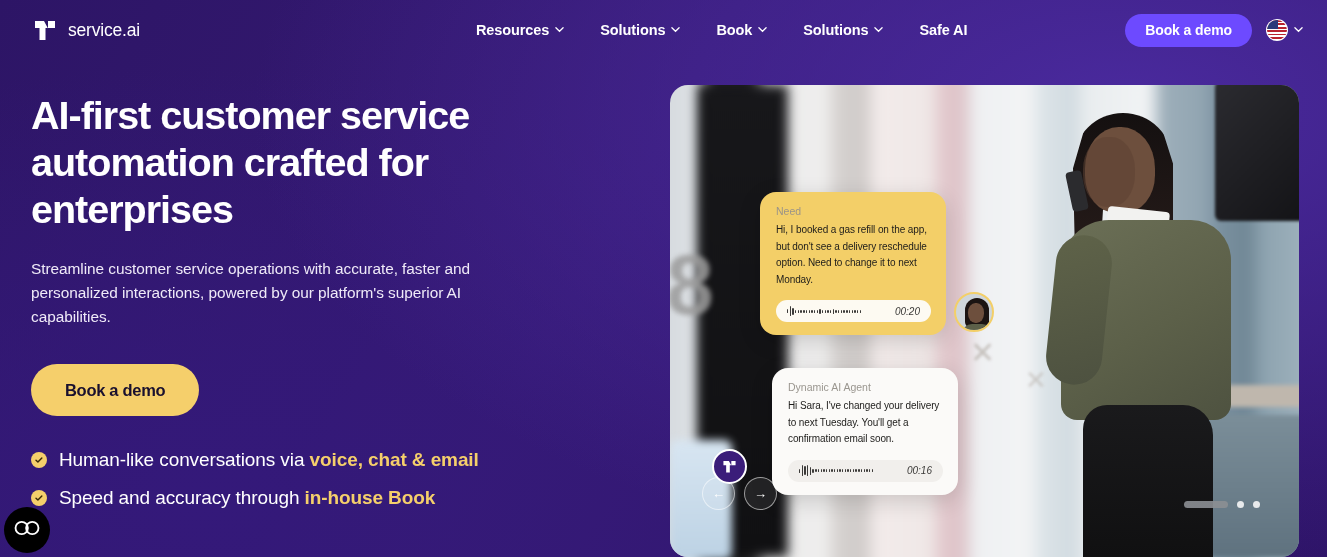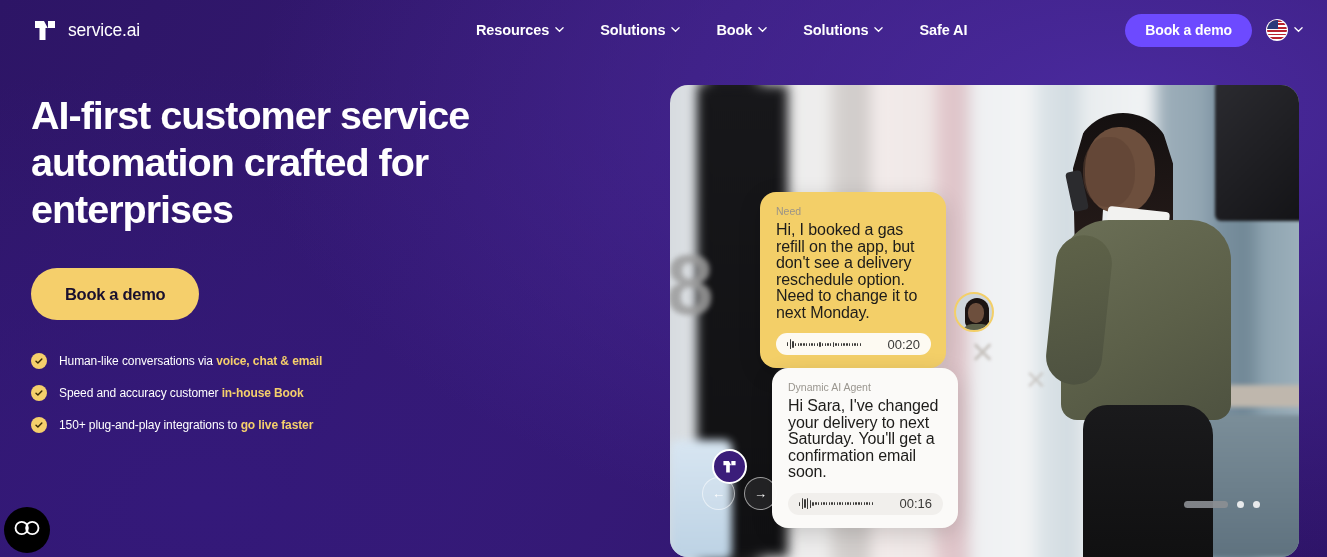--- a/index.html
+++ b/index.html
@@ -84,21 +84,21 @@
     height:52px; padding:0 34px; border-radius:999px; cursor:pointer;
     display:inline-block;
   }
   .features { margin-top:33px; display:flex; flex-direction:column; gap:16px; }
   .feature { display:flex; align-items:center; gap:12px; }
   .check {
     width:16px; height:16px; border-radius:50%; background:#f5cf6b;
     display:flex; align-items:center; justify-content:center; flex:none;
   }
   .feature-text {
-    color:#fff; font-size:12px; letter-spacing:-0.1px; white-space:nowrap;
+    color:#fff; font-size:19px; letter-spacing:-0.1px; white-space:nowrap;
   }
   .feature-text b { color:#f5cf6b; font-weight:700; }
 
   
   .hero-right {
     position:absolute; left:670px; top:85px; width:629px; height:472px;
     border-radius:18px; overflow:hidden;
   }
   .photo { position:absolute; inset:0; }
   .bg-wall {
@@ -208,33 +208,33 @@
     padding:13px 15px 13px 16px; width:186px;
     box-shadow:0 6px 22px rgba(0,0,0,.16);
   }
   .bubble.yellow { background:#f3cf68; left:90px; top:107px; }
   .bubble.white  { background:#fbfaf8; left:102px; top:283px; }
   .bubble .who {
     font-size:10.5px; color:#9b9488; margin-bottom:5px; letter-spacing:0;
   }
   .bubble.white .who { color:#9a968f; }
   .bubble .msg {
-    font-size:16px; line-height:16.5px; color:#1d1c1a; letter-spacing:-0.1px;
+    font-size:10px; line-height:16.5px; color:#1d1c1a; letter-spacing:-0.1px;
   }
   .audio {
     margin-top:12px; background:#fdfaf2; border-radius:999px;
     height:22px; display:flex; align-items:center; padding:0 11px;
     gap:7px;
   }
   .bubble.white .audio { background:#f1efec; }
   .wave { flex:1; height:12px; display:flex; align-items:center; gap:1.3px; }
   .wave i {
     display:block; width:1.4px; background:#3b3a38; border-radius:1px;
   }
-  .dur { font-size:13px; color:#3b3a38; font-weight:500; letter-spacing:0; }
+  .dur { font-size:10px; color:#3b3a38; font-weight:500; letter-spacing:0;font-style:italic; }
 
   .avatar-pill {
     position:absolute; left:284px; top:207px; width:40px; height:40px;
     border-radius:50%; border:2.5px solid #f3cf68; overflow:hidden;
     background:#cfd6db;
   }
   .avatar-pill .a-hair {
     position:absolute; left:9px; top:4px; width:24px; height:30px;
     background:#1b1412; border-radius:12px 12px 6px 6px;
   }
@@ -343,46 +343,46 @@
           <svg viewBox="0 0 10 10" width="9" height="9">
               <path d="M1 3 L5 7 L9 3" stroke="#fff" stroke-width="1.4" fill="none" stroke-linecap="round"></path>
             </svg>
         </span>
       </div>
     </div>
   </nav>
 
   <div class="hero-left">
     <h1 class="headline">AI-first customer service automation crafted for enterprises</h1>
+    <p class="subhead">Streamline customer service operations with accurate, faster and personalized interactions, powered by our platform's superior AI capabilities.</p>
     <button class="cta">Book a demo</button>
 
     <div class="features">
       <div class="feature">
         <span class="check">
           <svg viewBox="0 0 12 12" width="10" height="10">
               <path d="M2.4 6.2 L4.7 8.5 L9.4 3.6" stroke="#3a2a06" stroke-width="1.7" fill="none" stroke-linecap="round" stroke-linejoin="round"></path>
             </svg>
         </span>
         <span class="feature-text"><span>Human-like conversations via </span><b>voice, chat &amp; email</b></span>
       </div>
       <div class="feature">
         <span class="check">
           <svg viewBox="0 0 12 12" width="10" height="10">
               <path d="M2.4 6.2 L4.7 8.5 L9.4 3.6" stroke="#3a2a06" stroke-width="1.7" fill="none" stroke-linecap="round" stroke-linejoin="round"></path>
             </svg>
         </span>
-        <span class="feature-text"><span>Speed and accuracy customer </span><b>in-house Book</b></span>
+        <span class="feature-text"><span>Speed and accuracy through </span><b>in-house Book</b></span>
       </div>
       <div class="feature">
         <span class="check">
           <svg viewBox="0 0 12 12" width="10" height="10">
               <path d="M2.4 6.2 L4.7 8.5 L9.4 3.6" stroke="#3a2a06" stroke-width="1.7" fill="none" stroke-linecap="round" stroke-linejoin="round"></path>
             </svg>
         </span>
-        <span class="feature-text"><span>150+ plug-and-play integrations to </span><b>go live faster</b></span>
       </div>
     </div>
   </div>
 
   <div class="hero-right">
     <div class="photo">
       <div class="bg-wall"></div>
       <div class="bg-dark-panel"></div>
       <div class="bg-numeral">8</div>
       <div class="bg-blue-card"></div>
@@ -437,21 +437,21 @@
             <i style="height:3px"></i>
             <i style="height:3px"></i>
             <i style="height:3px"></i>
         </span>
         <span class="dur">00:20</span>
       </div>
     </div>
 
     <div class="bubble white">
       <div class="who">Dynamic AI Agent</div>
-      <div class="msg">Hi Sara, I've changed your delivery to next Saturday. You'll get a confirmation email soon.</div>
+      <div class="msg">Hi Sara, I've changed your delivery to next Tuesday. You'll get a confirmation email soon.</div>
       <div class="audio">
         <span class="wave">
           <i style="height:4px"></i>
             <i style="height:11px"></i>
             <i style="height:9px"></i>
             <i style="height:11px"></i>
             <i style="height:8px"></i>
             <i style="height:4px"></i>
             <i style="height:3px"></i>
             <i style="height:3px"></i>

